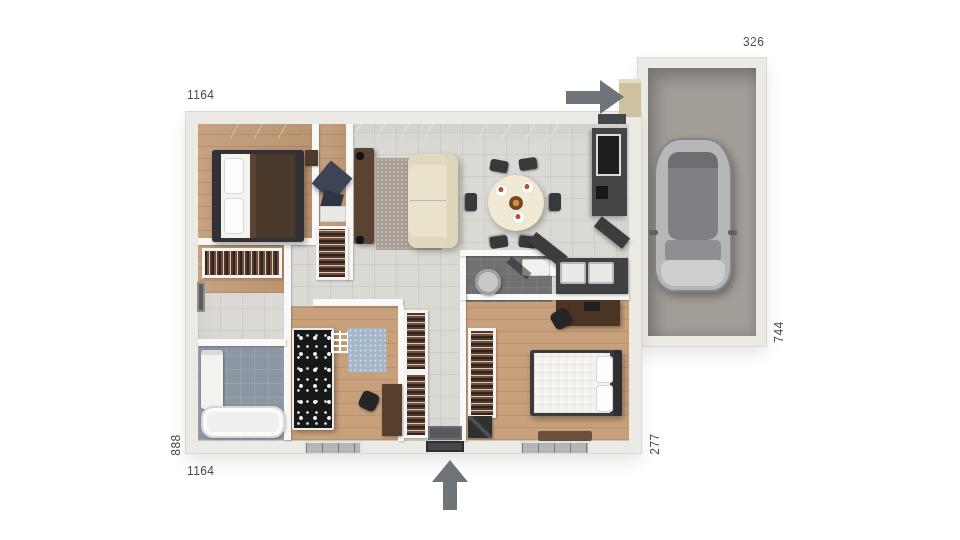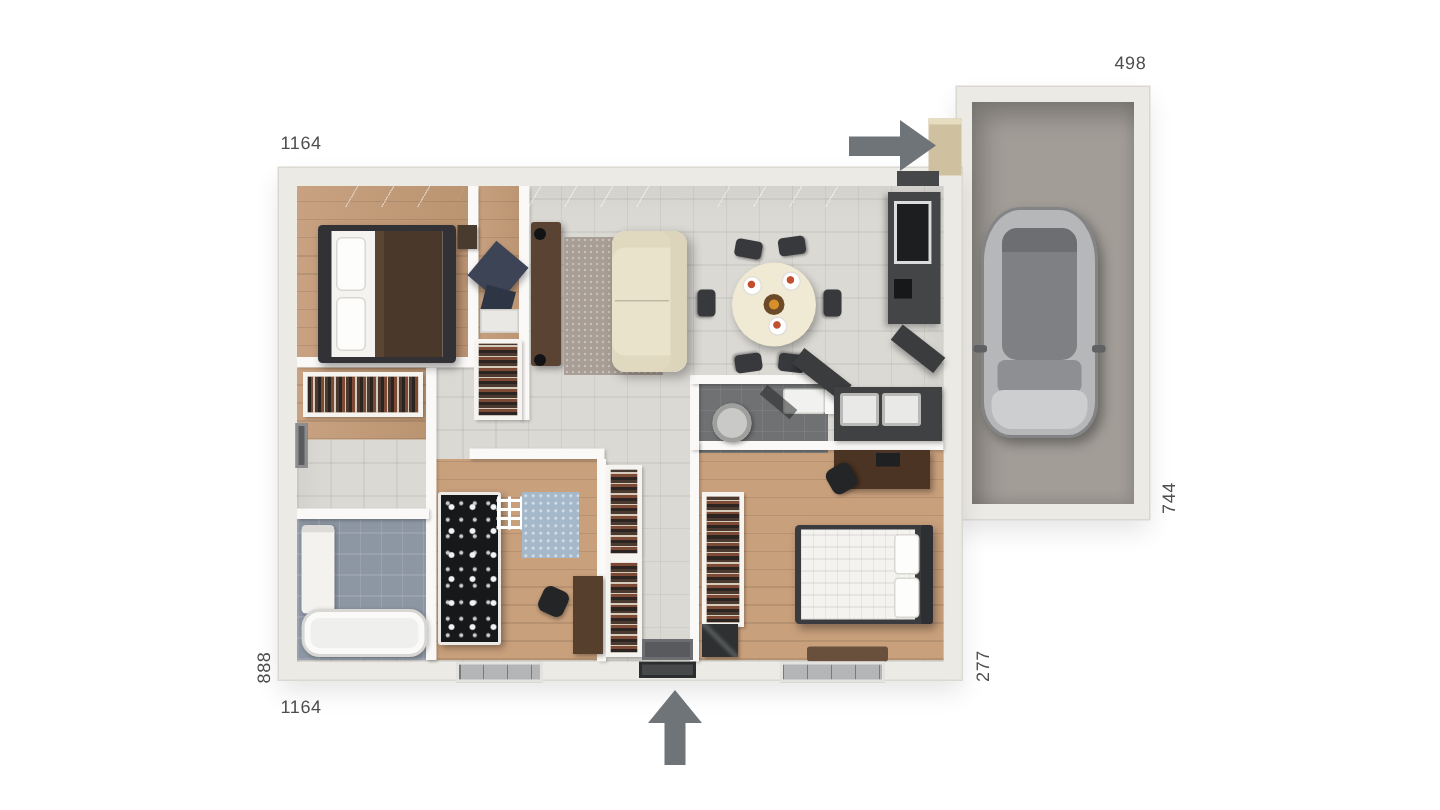--- a/index.html
+++ b/index.html
@@ -39,21 +39,21 @@
         background:radial-gradient(circle at 45% 42%,#c0502f 2.2px,#ffffff 2.8px);box-shadow:0 0 0 1px #e2e0da;}
   .speaker{position:absolute;width:8px;height:8px;border-radius:50%;background:#121314;}
   .arrow-shaft{position:absolute;background:#6f7478;}
 </style>
 </head>
 <body>
 
 <div id="canvas">
 
   <div class="dim" style="left:187px;top:88px;">1164</div>
-  <div class="dim" style="left:743px;top:35px;">498</div>
+  <div class="dim" style="left:743px;top:35px;">326</div>
   <div class="dim v" style="left:765px;top:325px;width:28px;text-align:center;">744</div>
   <div class="dim v" style="left:162px;top:438px;width:28px;text-align:center;">888</div>
   <div class="dim v" style="left:641px;top:437px;width:28px;text-align:center;">277</div>
   <div class="dim" style="left:187px;top:464px;">1164</div>
 
   <div class="shell" style="left:638px;top:58px;width:128px;height:288px;"></div>
   <div class="abs" style="left:648px;top:68px;width:108px;height:268px;background:#a29d97;
        box-shadow:inset 7px 9px 16px rgba(0,0,0,.25), inset -3px -3px 8px rgba(0,0,0,.08);"></div>
 
   <div class="abs" style="left:654px;top:138px;width:78px;height:154px;">

